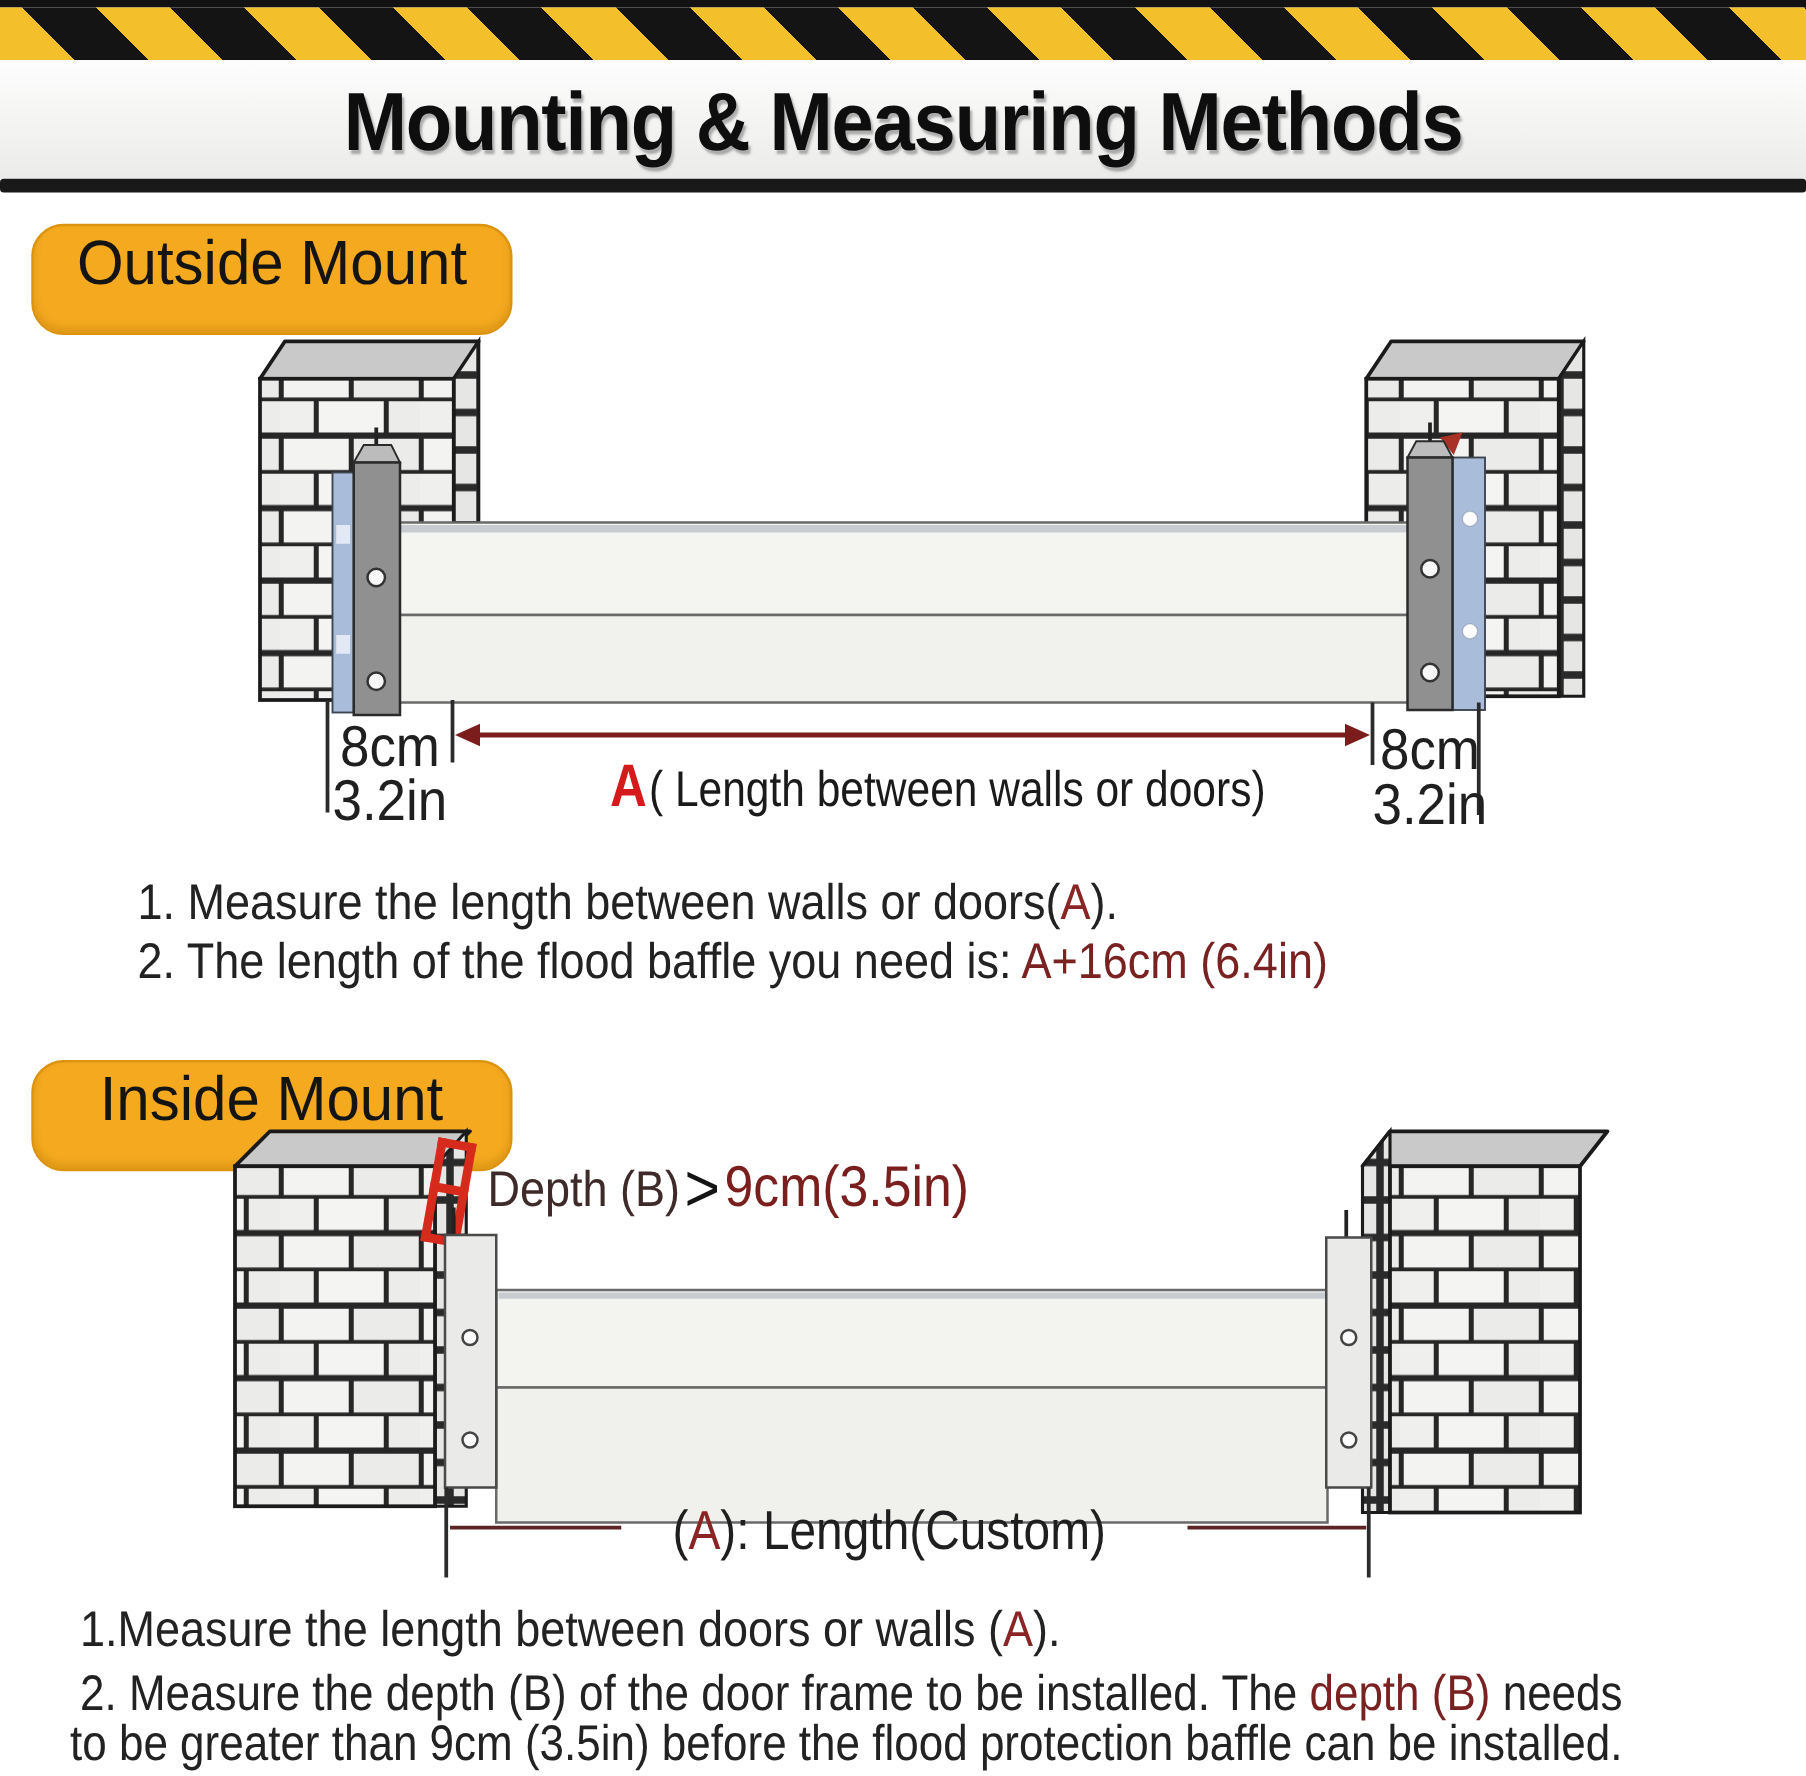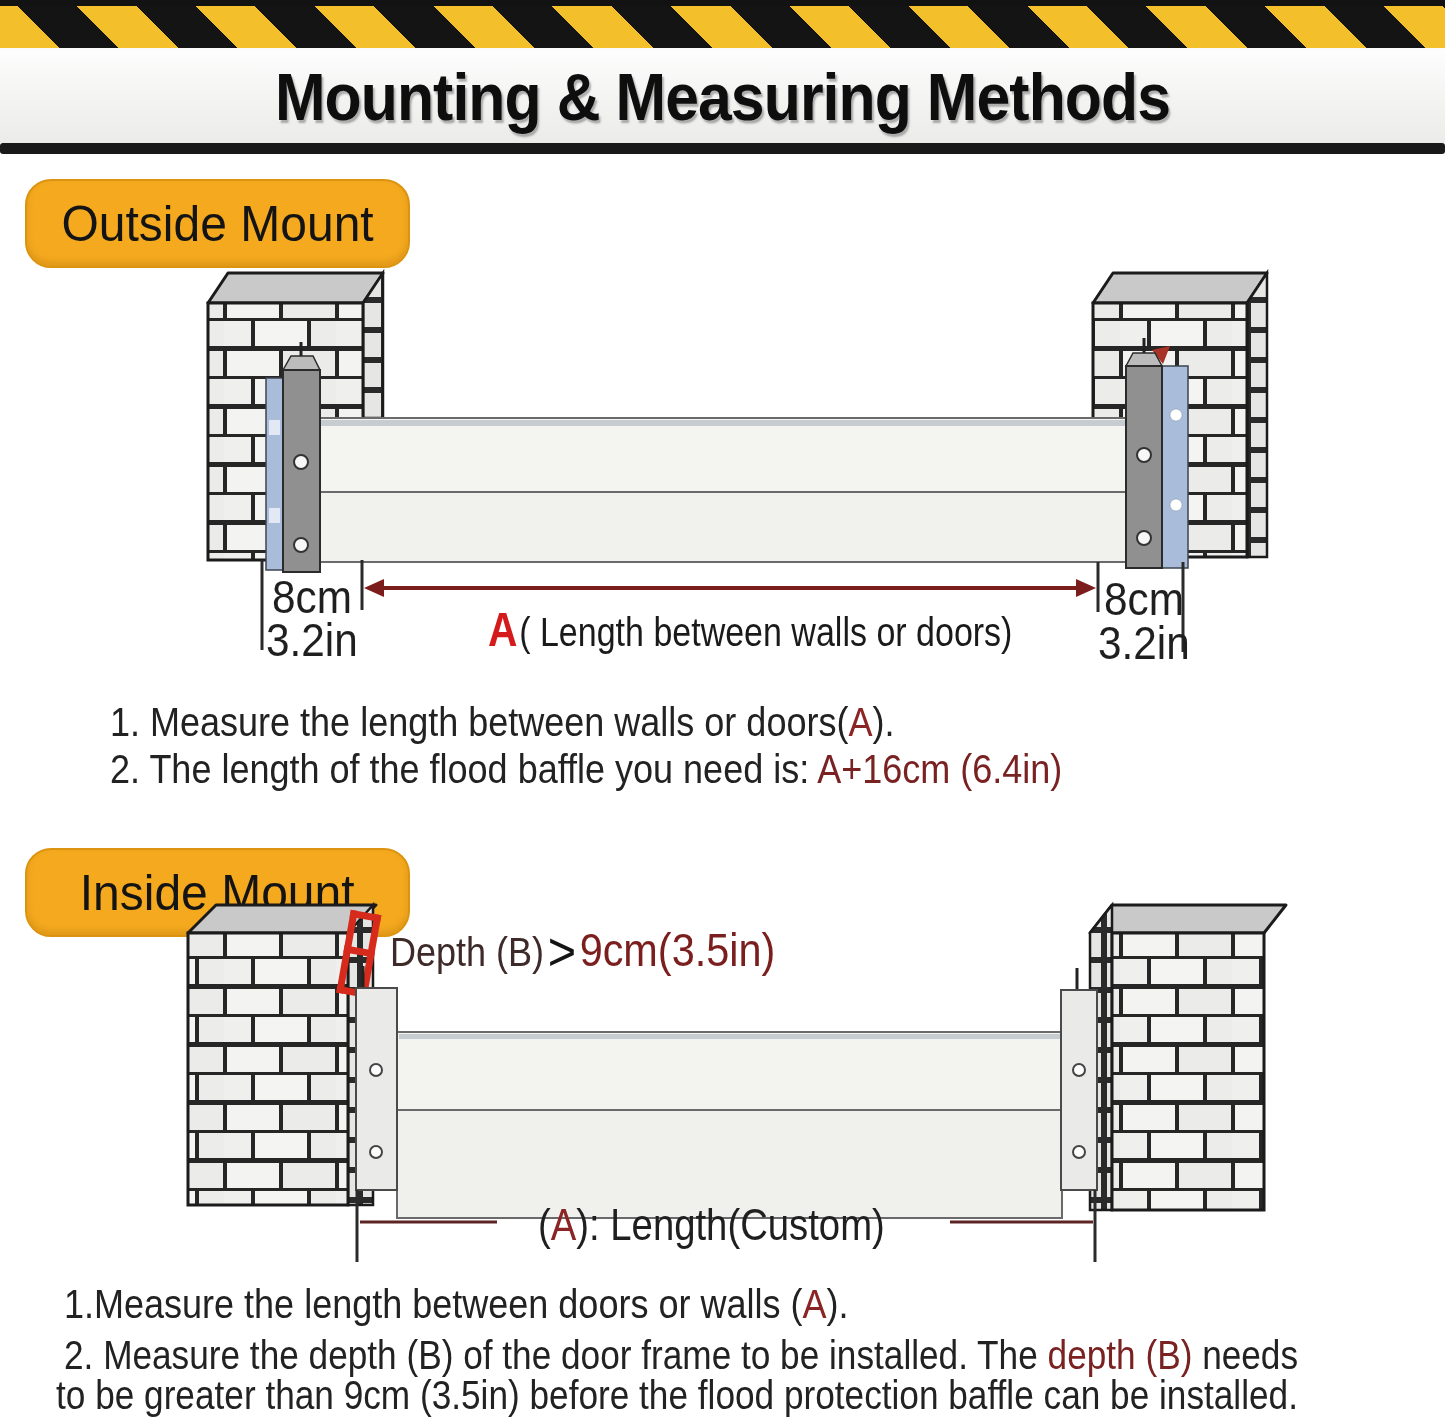--- a/index.html
+++ b/index.html
@@ -22,21 +22,21 @@
   .main-title{
     font-size:66px;font-weight:bold;color:#0e0e0e;letter-spacing:-1px;
     transform:scaleX(.92);transform-origin:center;white-space:nowrap;
     text-shadow:2px 3px 2px rgba(110,110,110,.55), 0 1px 0 #ffffff;
   }
   .title-bar{position:absolute;left:0;top:143px;width:1445px;height:11px;background:#191919;border-radius:3px;}
   
   .badge{
     position:absolute;left:25px;width:385px;height:89px;border-radius:26px;
     background:#f4a91f;border:2px solid #dc9410;box-sizing:border-box;
-    display:flex;align-items:center;justify-content:center;
+    display:flex;align-items:flex-start;justify-content:center;
     box-shadow:inset 0 -4px 6px rgba(160,100,0,.25);
   }
   .badge span{font-size:50px;color:#141414;transform:scaleX(.96);white-space:nowrap;}
   .badge-outside{top:179px;}
   .badge-inside{top:848px;}
   
   .diagram{position:absolute;left:0;width:1445px;height:430px;}
   #diagram1{top:260px;}
   #diagram2{top:895px;}
   

